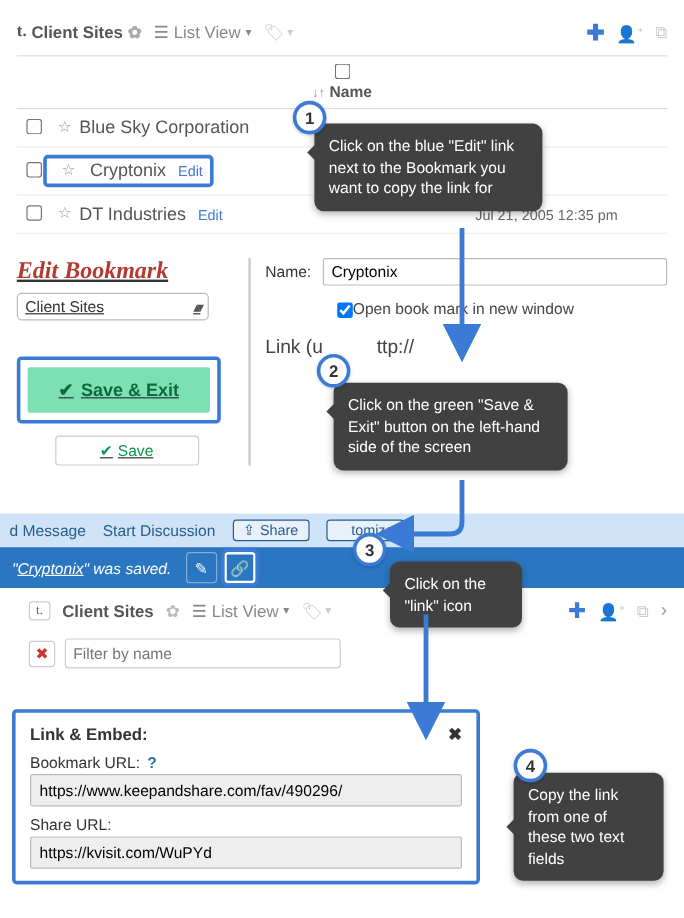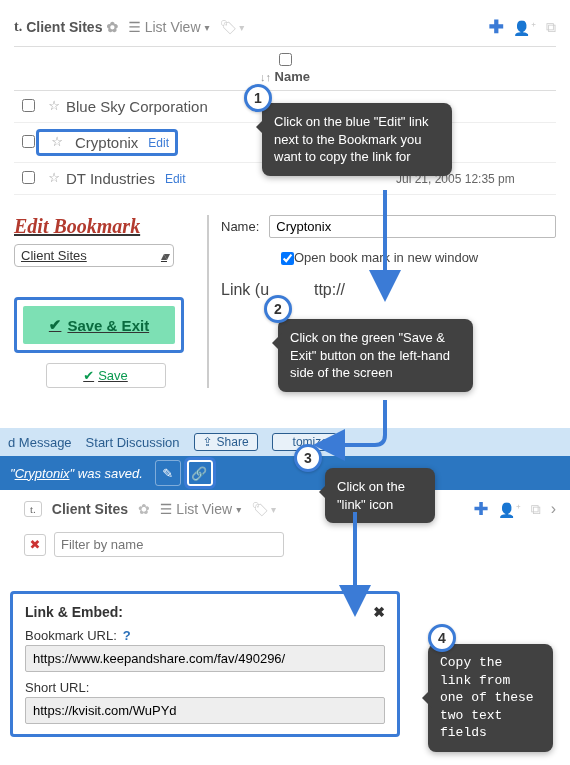--- a/index.html
+++ b/index.html
@@ -239,35 +239,35 @@
     <div class="title">
       <span>Link &amp; Embed:</span>
       <span class="closex">✖</span>
     </div>
     <div class="labelrow">
       <span>Bookmark URL:</span>
       <span class="qmark">?</span>
     </div>
     <input type="text" value="https://www.keepandshare.com/fav/490296/" style="">
     <div class="labelrow">
-      <span>Short URL:</span>
+      <span>Share URL:</span>
     </div>
     <input type="text" value="https://kvisit.com/WuPYd" style="">
   </div>
 
   <div class="tip left-arrow" style="top:103px; left:262px; width:190px;">Click on the blue "Edit" link next to the Bookmark you want to copy the link for</div>
   <div class="numb" style="top:84px; left:244px;">1</div>
 
   <div class="tip left-arrow" style="top:319px; left:278px; width:195px;">Click on the green "Save &amp; Exit" button on the left-hand side of the screen</div>
   <div class="numb" style="top:295px; left:264px;">2</div>
 
   <div class="tip left-arrow" style="top:468px; left:325px; width:110px;">Click on the "link" icon</div>
   <div class="numb" style="top:444px; left:294px;">3</div>
 
-  <div class="tip tip4 left-arrow" style="top:644px; left:428px; width:125px;font-family:Liberation Mono, monospace;">Copy the link from one of these two text fields</div>
+  <div class="tip tip4 left-arrow" style="top:644px; left:428px; width:125px;">Copy the link from one of these two text fields</div>
   <div class="numb" style="top:624px; left:428px;">4</div>
 
   <svg class="arrows">
     <defs>
       <marker id="ah" markerWidth="8" markerHeight="8" refX="5" refY="4" orient="auto">
         <path d="M0,0 L8,4 L0,8 Z" fill="#3b7bd6"></path>
       </marker>
     </defs>
 
     <path d="M 385 190 L 385 290" stroke="#3b7bd6" stroke-width="4" fill="none" marker-end="url(#ah)"></path>

